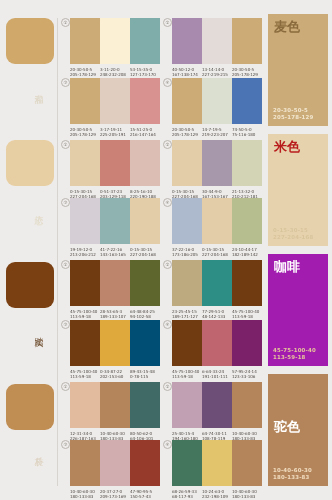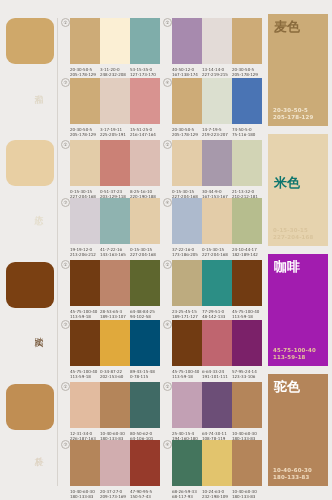--- a/index.html
+++ b/index.html
@@ -76,35 +76,35 @@
     </div>
   <div id="panels">
       <div class="panel" style="top: 14px; height: 112px; background: rgb(203, 171, 119);">
         <div class="panel-name" style="color: rgb(138, 107, 61);">麦色</div>
         <div class="panel-codes" style="color: rgb(242, 230, 207);">
           <span style="display: block;">20-30-50-5</span>
           <span style="display: block;">205-178-129</span>
         </div>
       </div>
       <div class="panel" style="top: 134px; height: 112px; background: rgb(230, 211, 174);">
-        <div class="panel-name" style="color: #0f766e; margin-top: 36px;">米色</div>
+        <div class="panel-name" style="color: #b91c1c;">米色</div>
         <div class="panel-codes" style="color: rgb(217, 196, 156);">
           <span style="display: block;">0-15-30-15</span>
           <span style="display: block;">227-204-168</span>
         </div>
       </div>
       <div class="panel" style="top: 254px; height: 112px; background: #a21caf;">
         <div class="panel-name" style="color: rgb(255, 255, 255);">咖啡</div>
         <div class="panel-codes" style="color: rgb(230, 199, 154);">
           <span style="display: block;">45-75-100-40</span>
           <span style="display: block;">113-59-18</span>
         </div>
       </div>
       <div class="panel" style="top: 374px; height: 112px; background: rgb(180, 133, 90);">
-        <div class="panel-name" style="color: rgb(255, 255, 255);">驼色</div>
+        <div class="panel-name" style="color: rgb(255, 255, 255); margin-top: 40px;">驼色</div>
         <div class="panel-codes" style="color: rgb(240, 220, 192);">
           <span style="display: block;">10-40-60-30</span>
           <span style="display: block;">180-133-83</span>
         </div>
       </div>
     </div>
   <div id="groups">
       <div class="group" style="left: 70px; top: 18px;">
         <div class="grp-num">①</div>
         <div class="swatches">

